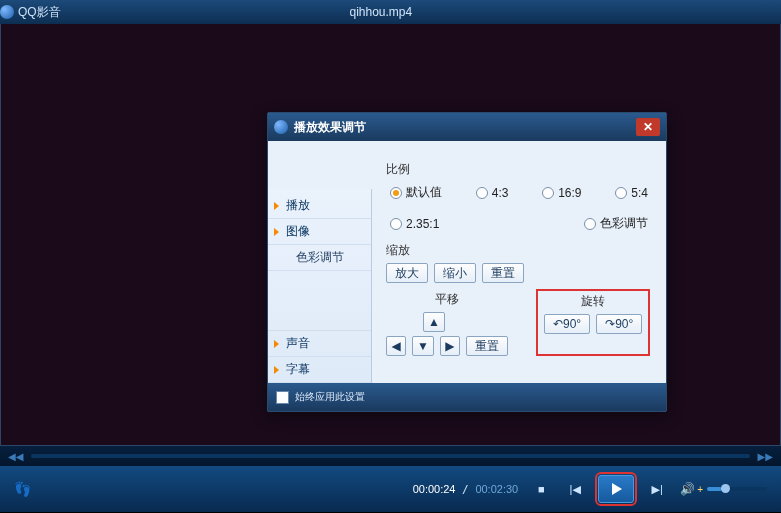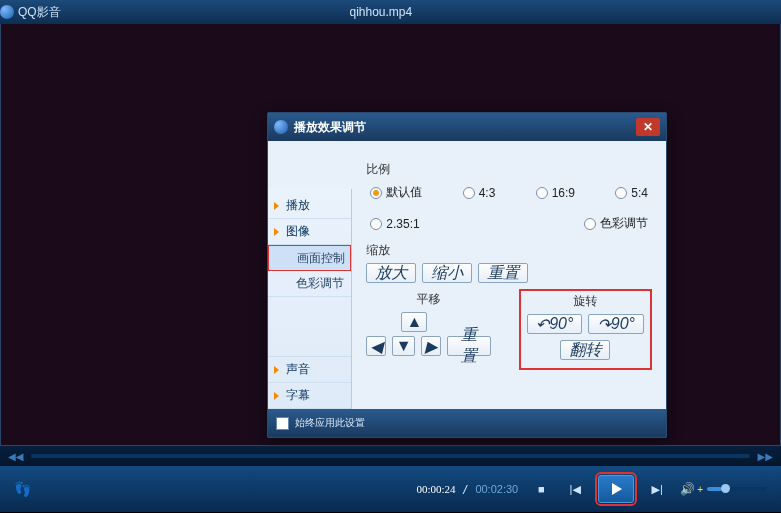--- a/index.html
+++ b/index.html
@@ -26,41 +26,41 @@
 .tab.sub.active { background: #cde0f5; border: 1px solid #d33; outline: 1px solid #d33; outline-offset: -1px; }
 .tabs .gap { height: 60px; border-bottom: 1px solid #d0dff0; }
 
 .panel { flex: 1; padding: 20px 14px 12px; font-size: 12px; color: #222; }
 .row { margin-bottom: 8px; }
 .label { color: #333; margin-bottom: 4px; }
 .radios { display: flex; flex-wrap: wrap; gap: 14px 22px; padding: 2px 4px; justify-content: space-between; }
 .radio { display: inline-flex; align-items: center; gap: 4px; cursor: pointer; }
 .radio .dot { width: 12px; height: 12px; border: 1px solid #7a8fa8; border-radius: 50%; display: inline-flex; align-items: center; justify-content: center; background: #fff; }
 .radio.sel .dot::after { content: ""; width: 6px; height: 6px; background: #f39c12; border-radius: 50%; }
-.btn { display: inline-flex; align-items: center; justify-content: center; height: 20px; min-width: 36px; padding: 0 8px; background: linear-gradient(#fdfdfd,#e6eef8); border: 1px solid #8aa5c2; border-radius: 2px; font-size: 16px; color: #1a3a5e; cursor: pointer; font-style: italic; }
+.btn { display: inline-flex; align-items: center; justify-content: center; height: 20px; min-width: 36px; padding: 0 8px; background: linear-gradient(#fdfdfd,#e6eef8); border: 1px solid #8aa5c2; border-radius: 2px; font-size: 12px; color: #1a3a5e; cursor: pointer; }
 .btn.small { min-width: 20px; padding: 0 4px; }
 .btn-row { display: flex; gap: 6px; align-items: center; }
 .pan-rotate { display: flex; gap: 28px; text-align: center; }
 .pan-col .btn-row + .btn-row { margin-top: 4px; }
 .rot-col { border: 2px solid #d33; padding: 2px 6px 8px; margin-top: -2px; }
 .rot-col .label { margin-bottom: 4px; font-family: Liberation Serif, serif; }
 
 .dialog-foot { height: 28px; background: linear-gradient(#2a5a8e, #1a3a5e); display: flex; align-items: center; padding: 0 8px; }
 .chk { width: 13px; height: 13px; background: #fff; border: 1px solid #6a88aa; margin-right: 6px; cursor: pointer; }
 .foot-lbl { color: #dce9f9; font-size: 10px; }
 
 .progress-bar { position: relative; height: 20px; background: linear-gradient(#06203e,#04162c); display: flex; align-items: center; padding: 0 8px; }
 .prog-track { flex: 1; height: 4px; background: #0a3560; border-radius: 2px; margin: 0 8px; }
 .prog-arrow { color: #3a7ab8; font-size: 10px; cursor: pointer; }
 
 .control-bar { height: 46px; background: linear-gradient(#124a80,#082a50); display: flex; align-items: center; padding: 0 14px; gap: 12px; color: #cfe3f7; font-size: 11px; }
 .foot-icon { color: #6fa8e0; cursor: pointer; font-size: 14px; }
 .cb-spacer { flex: 1; }
 .time { font-family: monospace; }
-.time .cur { color: #fff; font-family: Liberation Serif, serif; }
+.time .cur { color: #fff; }
 .time .dur { color: #6fa8d8; }
 .ctl { width: 22px; height: 22px; display: flex; align-items: center; justify-content: center; color: #cde4ff; cursor: pointer; }
 .play-btn { width: 36px; height: 28px; background: linear-gradient(#2a7ac8,#155a9e); border: 1px solid #4a9ae0; border-radius: 3px; display: flex; align-items: center; justify-content: center; cursor: pointer; outline: 2px solid #d33; outline-offset: 1px; }
 .play-tri { width: 0; height: 0; border-top: 6px solid transparent; border-bottom: 6px solid transparent; border-left: 10px solid #fff; margin-left: 2px; }
 .vol { display: flex; align-items: center; gap: 4px; }
 .vol .spk { color: #ffd766; cursor: pointer; font-size: 12px; }
 .vol .plus { color: #ffd766; font-size: 10px; margin-left: -2px; }
 .vol-track { width: 60px; height: 4px; background: #0a3560; border-radius: 2px; position: relative; cursor: pointer; }
 .vol-fill { position: absolute; left: 0; top: 0; bottom: 0; width: 25%; background: #3a8ed8; border-radius: 2px; }
 .vol-knob { position: absolute; left: 24%; top: -3px; width: 9px; height: 9px; background: #9fc6ee; border-radius: 50%; }
@@ -86,23 +86,20 @@
       <span class="close">✕</span>
     </div>
     <div class="dialog-body">
       <div class="tabs">
         <div class="tab main">
             <span>播放</span>
           </div>
         <div class="tab main">
             <span>图像</span>
           </div>
-        <div class="tab sub active">
-            <span>画面控制</span>
-          </div>
         <div class="tab sub">
             <span>色彩调节</span>
           </div>
         <div class="gap"></div>
         <div class="tab main">
             <span>声音</span>
           </div>
         <div class="tab main">
             <span>字幕</span>
           </div>
@@ -156,23 +153,20 @@
               <span class="btn small">▼</span>
               <span class="btn small">▶</span>
               <span class="btn">重置</span>
             </div>
           </div>
           <div class="rot-col">
             <div class="label">旋转</div>
             <div class="btn-row">
               <span class="btn">↶<span>90°</span></span>
               <span class="btn">↷<span>90°</span></span>
-            </div>
-            <div class="btn-row" style="margin-top:6px;justify-content:center">
-              <span class="btn">翻转</span>
             </div>
           </div>
         </div>
       </div>
     </div>
     <div class="dialog-foot">
       <span class="chk"></span>
       <span class="foot-lbl">始终应用此设置</span>
     </div>
   </div>

